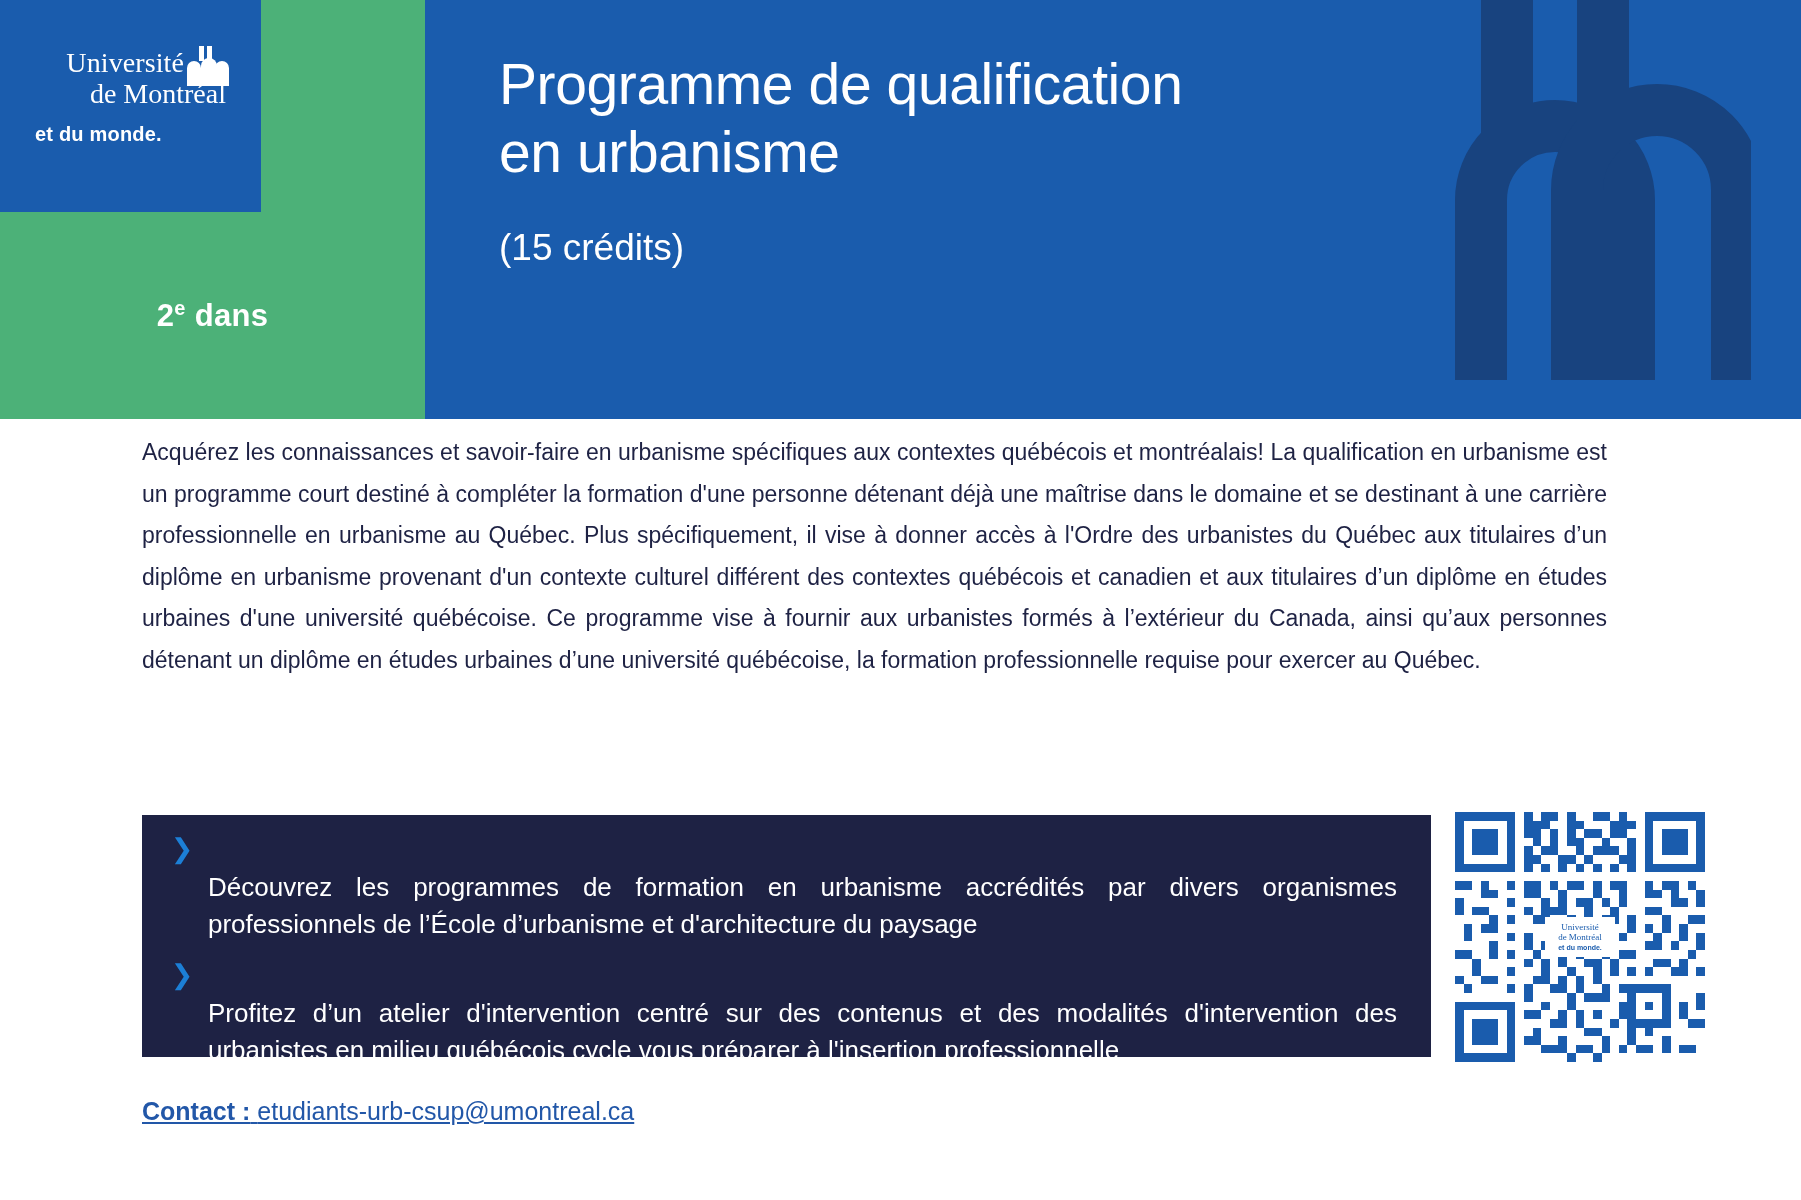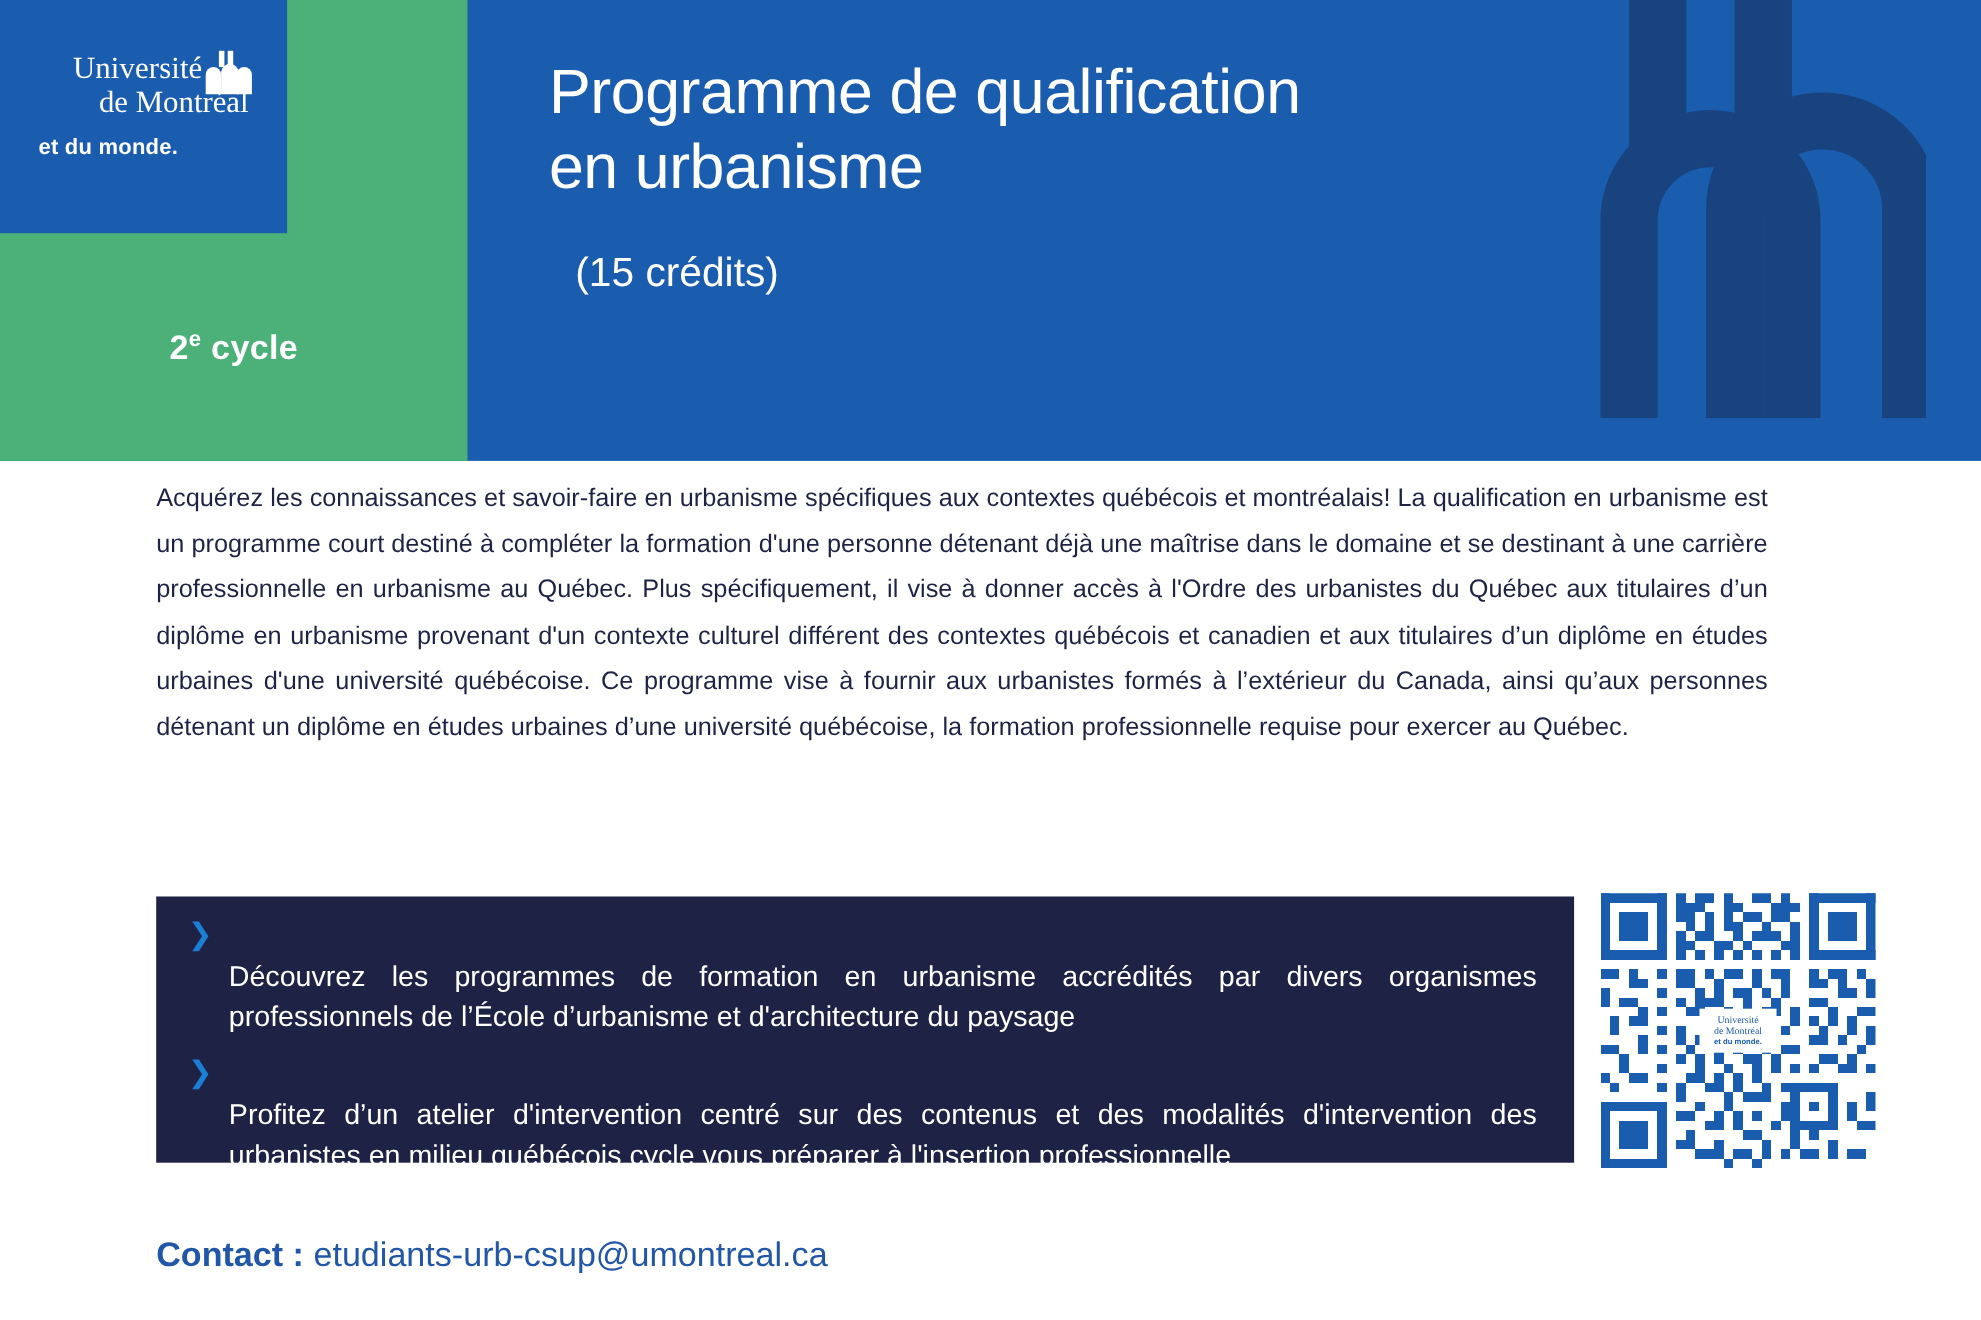--- a/index.html
+++ b/index.html
@@ -59,21 +59,21 @@
   .watermark{
     position:absolute;right:50px;top:-40px;width:430px;height:420px;
     opacity:1;
   }
 
   .head-text{position:absolute;left:499px;top:50px;width:1000px;color:#ffffff;}
   .prog-title{
     font-size:57px;line-height:68px;font-weight:400;letter-spacing:-0.4px;
     white-space:pre-line;
   }
-  .prog-credits{font-size:37px;line-height:44px;margin-top:40px;margin-left:24px;}
+  .prog-credits{font-size:37px;line-height:44px;margin-top:40px;}
   .prog-code{font-size:37px;line-height:44px;margin-top:22px;}
 
   
   .intro{
     position:absolute;left:142px;top:432px;width:1465px;
     color:#1e2244;font-size:23px;line-height:41.5px;
     text-align:justify;text-justify:inter-word;
   }
 
   
@@ -105,22 +105,22 @@
     width:70px;height:40px;background:#ffffff;
     display:flex;flex-direction:column;align-items:center;justify-content:center;
     color:#1a5cad;
   }
   .qr-c1{font-family:"Liberation Serif",serif;font-size:9px;line-height:9px;}
   .qr-c2{font-family:"Liberation Serif",serif;font-size:9px;line-height:10px;}
   .qr-c3{font-size:7px;font-weight:bold;line-height:9px;margin-top:1px;}
 
   
   .contact{
-    position:absolute;left:142px;top:1122px;
-    font-size:31px;line-height:38px;color:#2257a8;
+    position:absolute;left:142px;top:1092px;
+    font-size:25px;line-height:38px;color:#2257a8;text-decoration:underline;
   }
   .contact b{font-weight:bold;}
   .contact a{color:#2257a8;text-decoration:none;}
 </style>
 </head>
 <body>
 
 <div class="header">
 
   <div class="green-block"></div>
@@ -134,21 +134,21 @@
         <rect x="21" y="0" width="5" height="15" fill="#ffffff"></rect>
         <path d="M1 40 L1 22 A7 7 0 0 1 15 22 L15 40 Z" fill="#ffffff"></path>
         <path d="M15 40 L15 20 A8 8 0 0 1 31 20 L31 40 Z" fill="#ffffff"></path>
         <path d="M29 40 L29 22 A7 7 0 0 1 43 22 L43 40 Z" fill="#ffffff"></path>
       </svg>
       <div class="logo-line3">et du monde.</div>
     </div>
   </div>
 
   <div class="cycle-label">
-    <span><span>2</span><sup>e</sup><span> cycle</span></span>
+    <span><span>2</span><sup>e</sup><span> dans</span></span>
   </div>
 
   <svg class="watermark" viewBox="0 0 430 420">
     <g fill="none" stroke="#18437f" stroke-width="52">
       <path d="M160 420 L160 240 A74 74 0 0 1 308 240 L308 420"></path>
       <path d="M256 420 L256 230 A80 80 0 0 1 416 230 L416 420"></path>
       <path d="M186 190 L186 0"></path>
       <path d="M282 190 L282 0"></path>
     </g>
   </svg>

